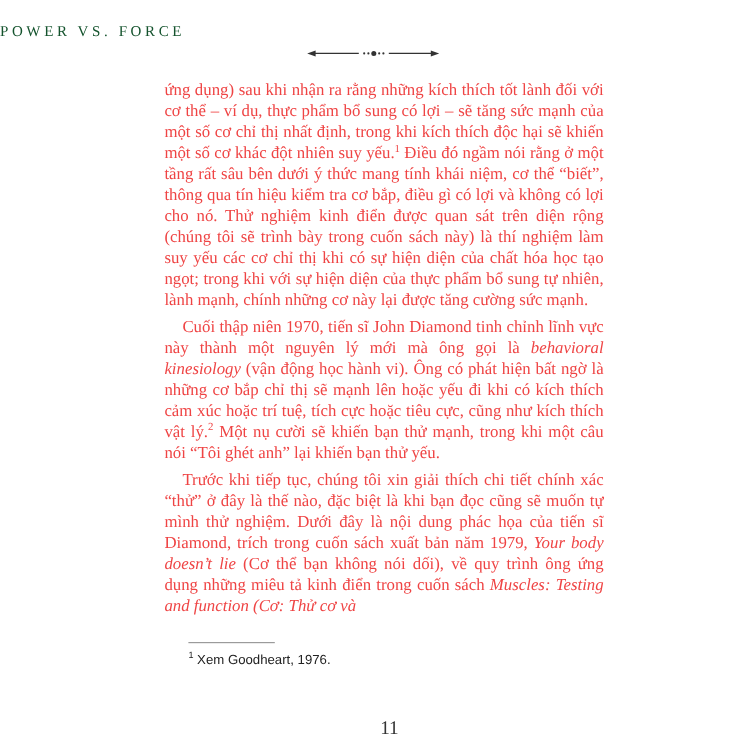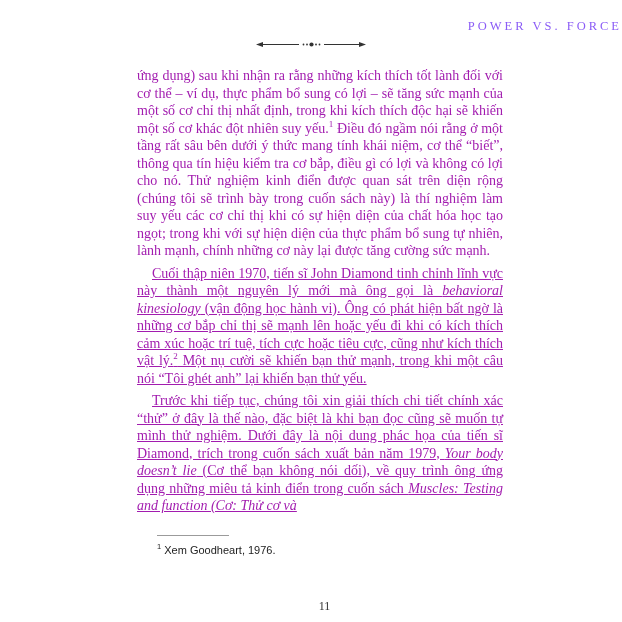--- a/index.html
+++ b/index.html
@@ -6,43 +6,43 @@
   .page {
     position:relative;
     width:622px; height:622px;
     background:#ffffff;
     font-family:"Liberation Serif", serif;
     color:#2b2b2b;
     overflow:hidden;
   }
   .running-head {
     position:absolute; top:19px; left:0; right:0;
-    text-align:right;
+    text-align:left;
     font-size:12.5px;
     letter-spacing:3px;
-    color:#8b5cf6;
+    color:#14532d;
     font-weight:500;
   }
   .divider {
     position:absolute; top:39px; left:50%;
     transform:translateX(-50%);
     width:112px; height:11px;
   }
   .body-text {
     position:absolute; top:67px; left:137px;
     width:366px;
   }
   .para {
     margin:0 0 5px 0;
     font-size:14px;
     line-height:17.5px;
     text-align:justify;
-    color:#a21caf;
+    color:#ef4444;
   }
-  .para.indent { text-indent:15px;text-decoration:underline; }
+  .para.indent { text-indent:15px; }
   .para em { font-style:italic; }
   sup {
     font-size:9px;
     line-height:0;
     vertical-align:super;
   }
   .footnotes {
     position:absolute; top:535px; left:157px;
     width:340px;
   }
@@ -54,21 +54,21 @@
   .footnote {
     font-family:"Liberation Sans", sans-serif;
     font-size:11px;
     line-height:17.5px;
     color:#222222;
   }
   .footnote sup { font-size:7.5px; }
   .page-number {
     position:absolute; top:599px; left:0; right:0;
     text-align:center;
-    font-size:12px;
+    font-size:16px;
     color:#333333;
     margin-left:27px;
   }
 </style>
 </head>
 <body>
 
 <div class="page">
 
   <div class="running-head">POWER VS. FORCE</div>

